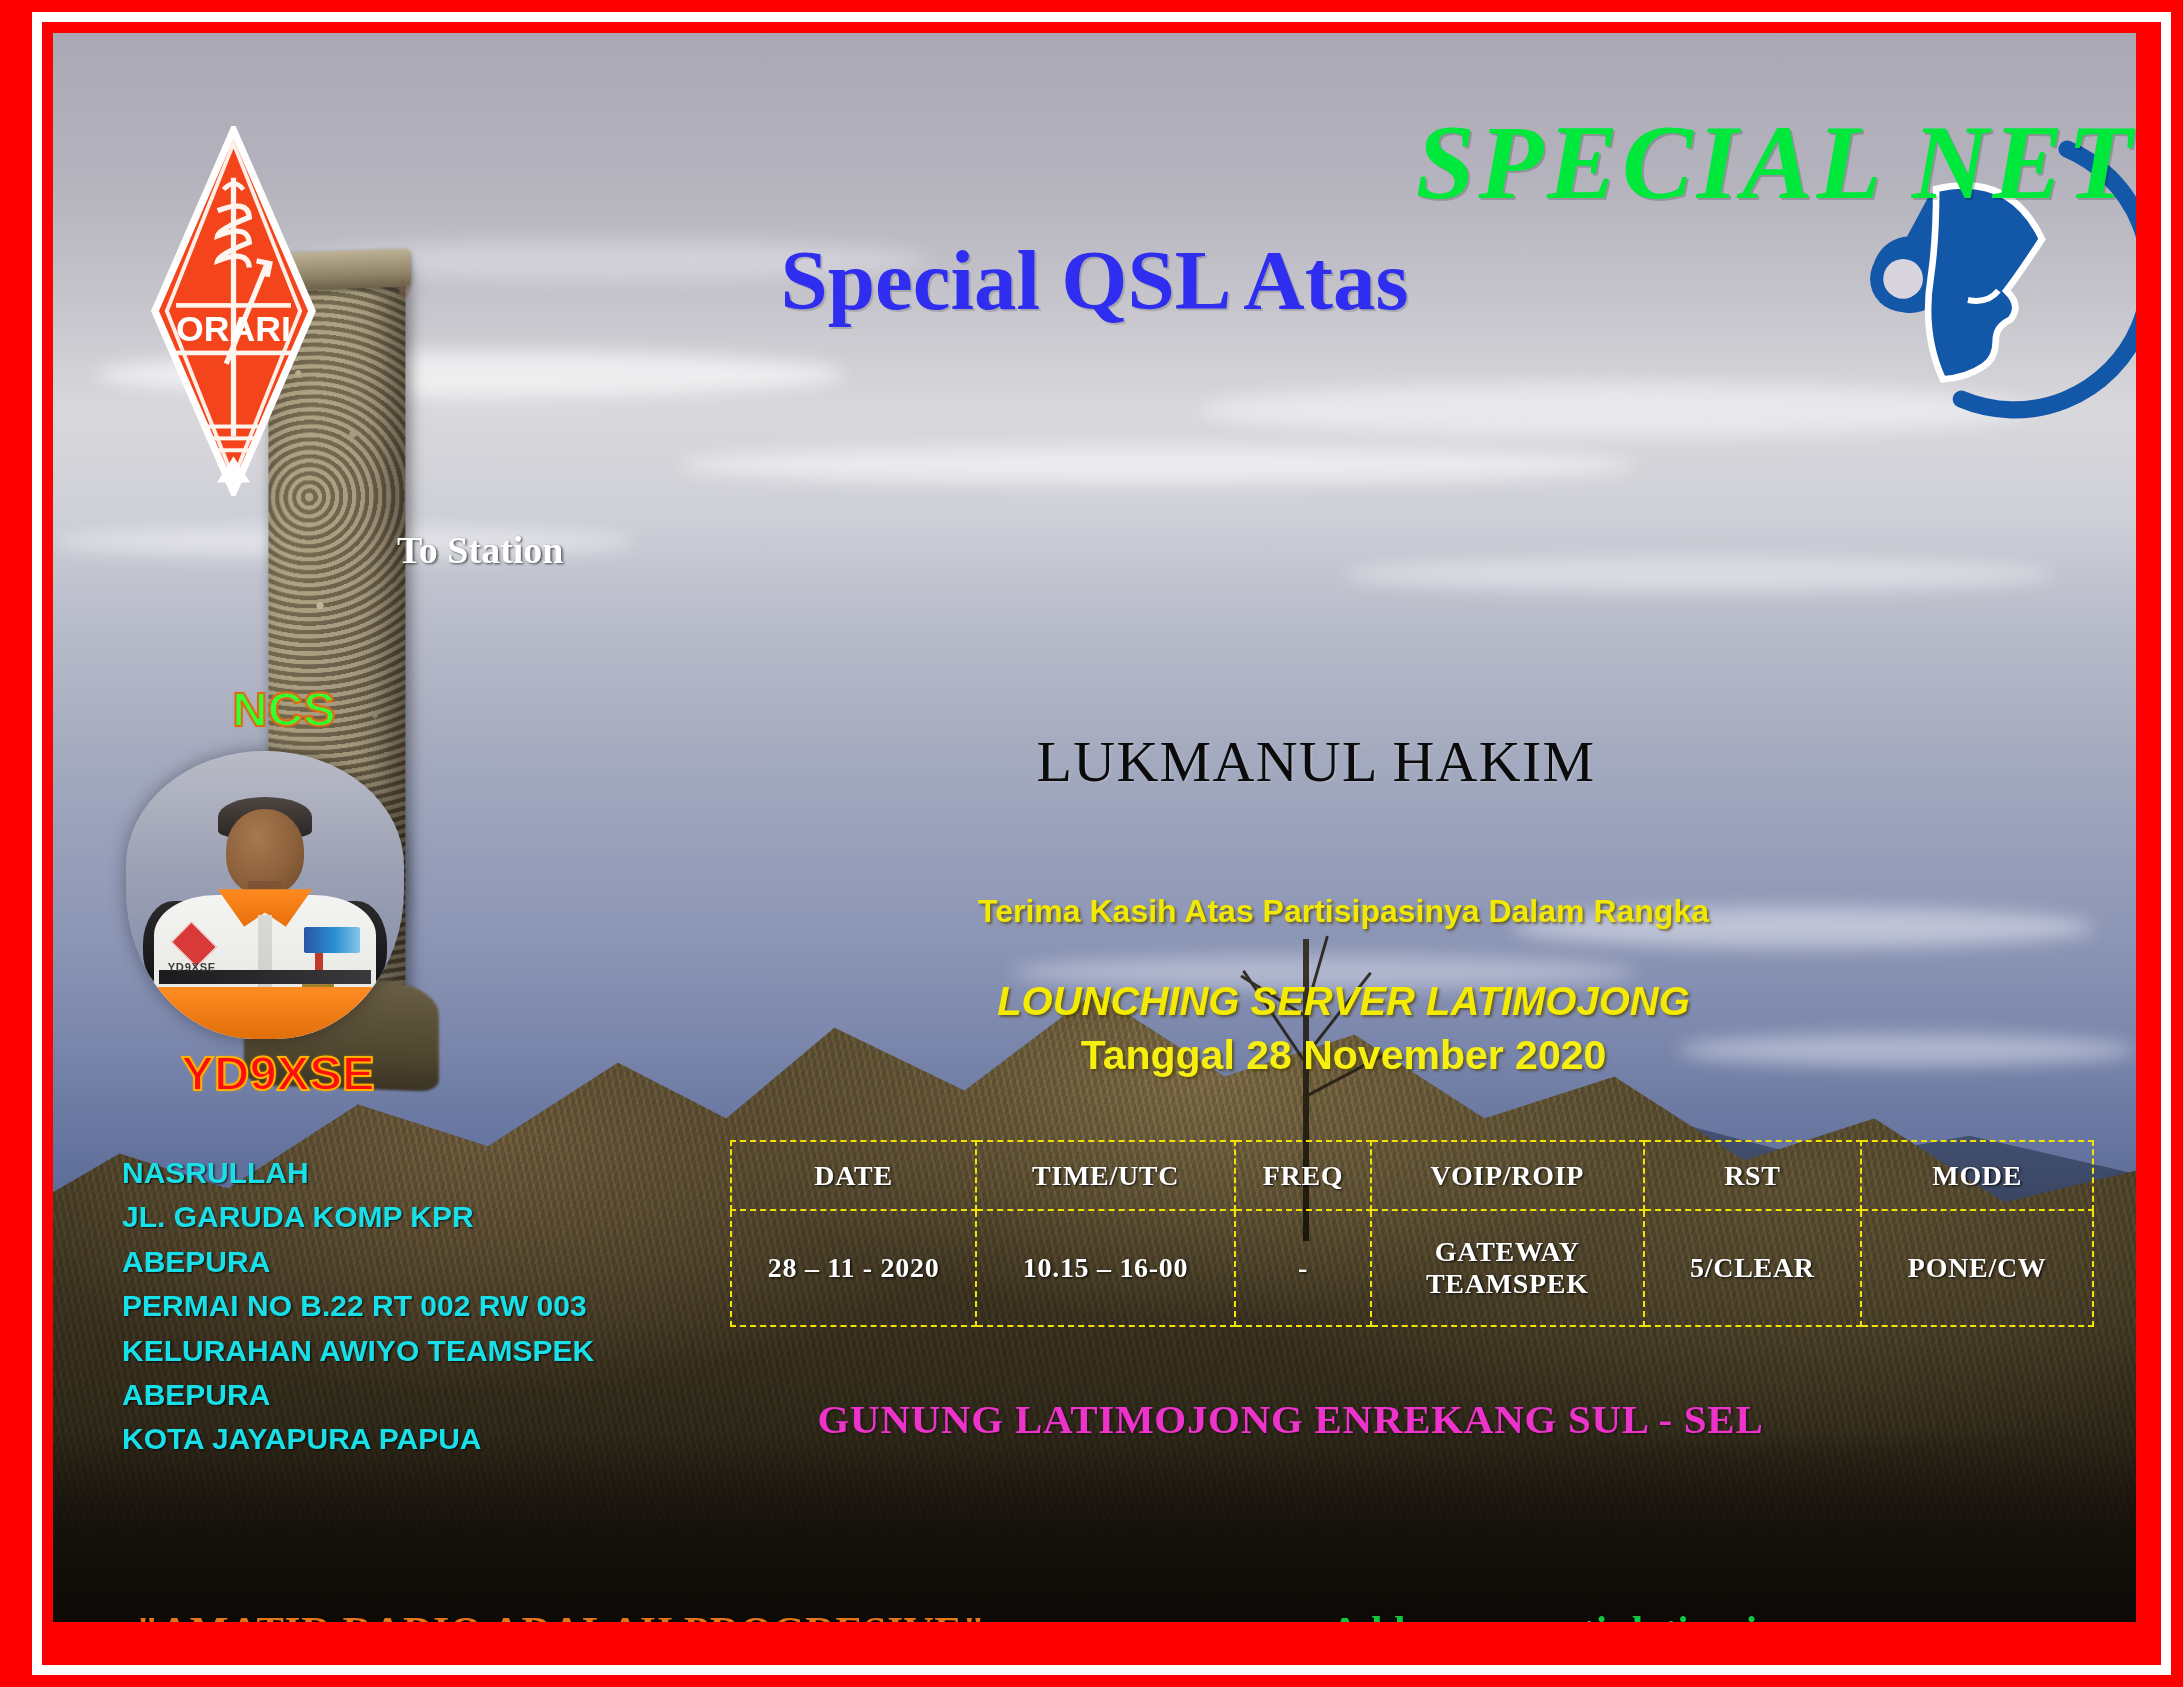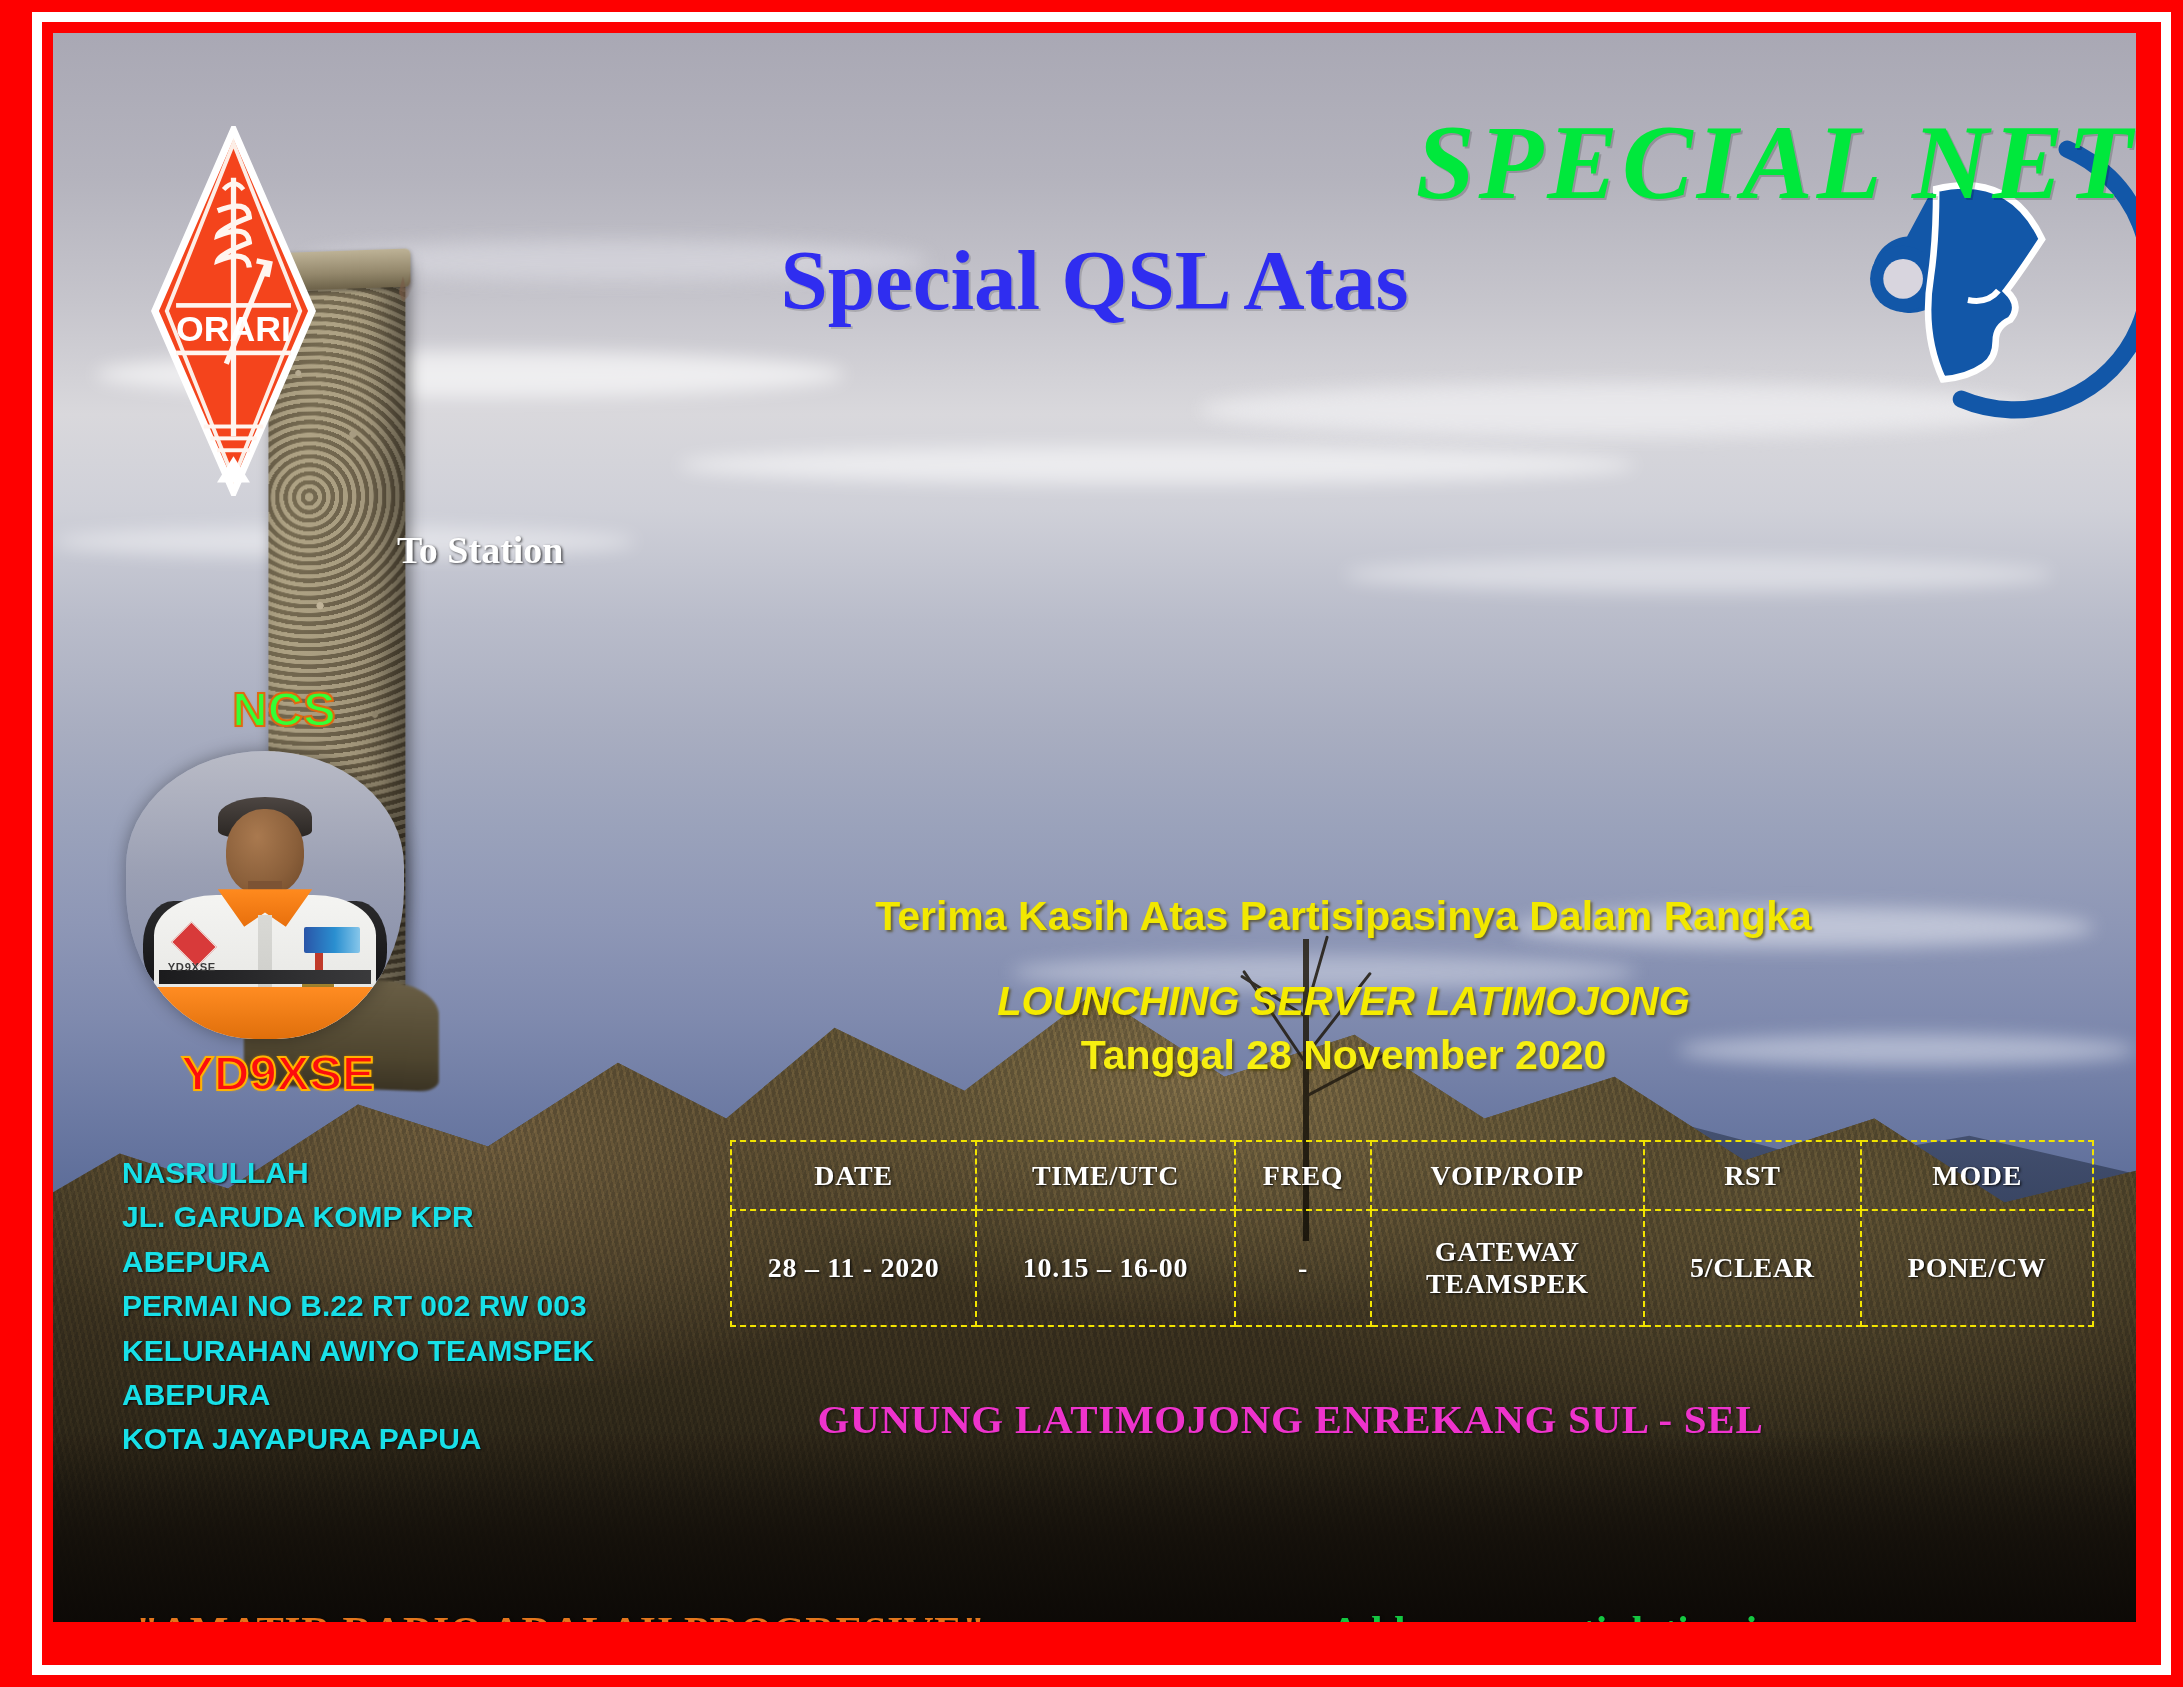--- a/index.html
+++ b/index.html
@@ -166,21 +166,21 @@
     text-shadow: 2px 2px 3.3px rgba(0,0,0,.3);
   }
   .opname{
     position:absolute; left:767px; width:992px; top:695px; text-align:center;
     font-size:58px; color:#0b0b0b; letter-spacing:1.3px;
     font-family:"Liberation Serif", serif;
     text-shadow: 1.3px 1.3px 2px rgba(255,255,255,.22);
   }
   .thanks{
     position:absolute; left:728px; width:1125px; top:860px; text-align:center;
-    font-size:41px; font-weight:bold; color:#f2e800;
+    font-size:32px; font-weight:bold; color:#f2e800;
     font-family:"Liberation Sans", sans-serif;
     text-shadow: 2px 2px 2.6px rgba(70,60,0,.65);
   }
   .event{
     position:absolute; left:728px; width:1125px; top:926px; text-align:center;
     font-size:40px; font-weight:bold; font-style:italic; color:#f5eb00;
     font-family:"Liberation Sans", sans-serif;
     text-shadow: 2px 2px 2.6px rgba(70,60,0,.65);
     margin-top: 20px;
   }
@@ -363,20 +363,21 @@
         <circle cx="62" cy="222" r="30" fill="#d8d5de"></circle>
         <path d="M112 86 q112 -26 160 76 q-34 52 -54 78 q24 22 6 44 q-22 10 -22 32
                  q0 26 -18 38 q-26 18 -62 20 q-32 -70 -18 -156 q8 -54 8 -132 Z" fill="#1257a8" stroke="#ffffff" stroke-width="10"></path>
         <path d="M160 254 q30 6 46 -14" fill="none" stroke="#ffffff" stroke-width="9"></path>
       </svg>
     </div>
 
     <div class="title-net">SPECIAL NET</div>
     <div class="title-qsl">Special QSL Atas</div>
     <div class="to-station">To Station</div>
+    <div class="opname">LUKMANUL HAKIM</div>
     <div class="thanks">Terima Kasih Atas Partisipasinya Dalam Rangka</div>
     <div class="event">LOUNCHING SERVER LATIMOJONG</div>
     <div class="eventdate">Tanggal  28  November  2020</div>
     <div class="location">GUNUNG LATIMOJONG ENREKANG SUL - SEL</div>
     <div class="slogan">"AMATIR  RADIO ADALAH PROGRESIVE"</div>
     <div class="weburl">Address  : amatir.latimojong.com</div>
 
     <div class="ncs-label">NCS</div>
     <div class="portrait">
       <div class="p-hair"></div>

